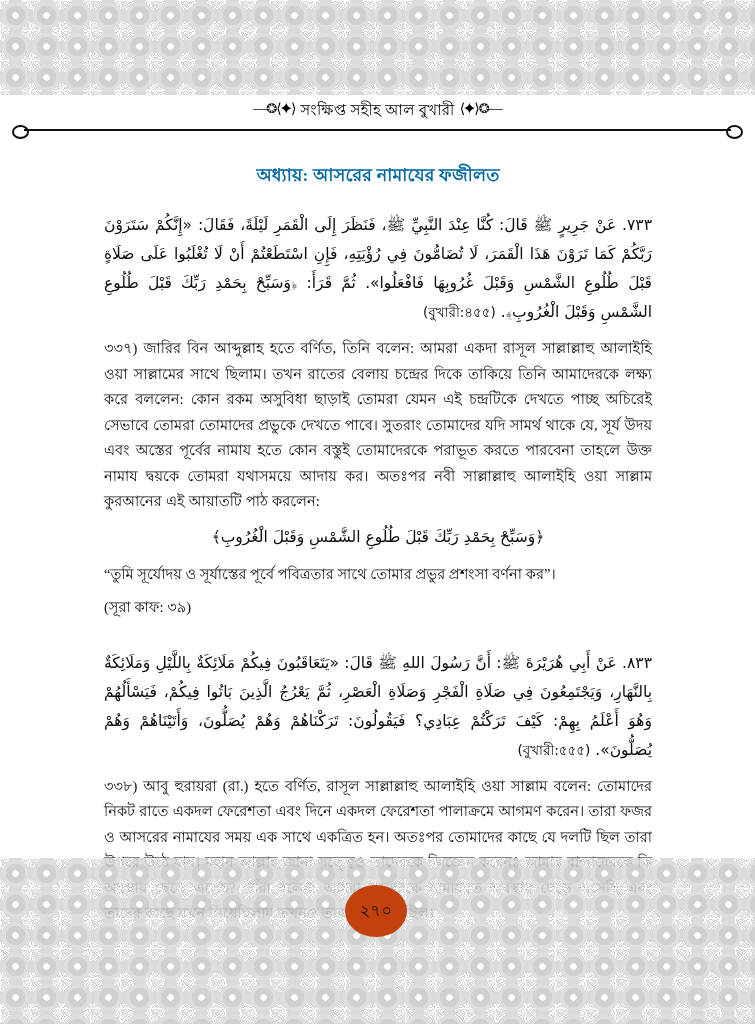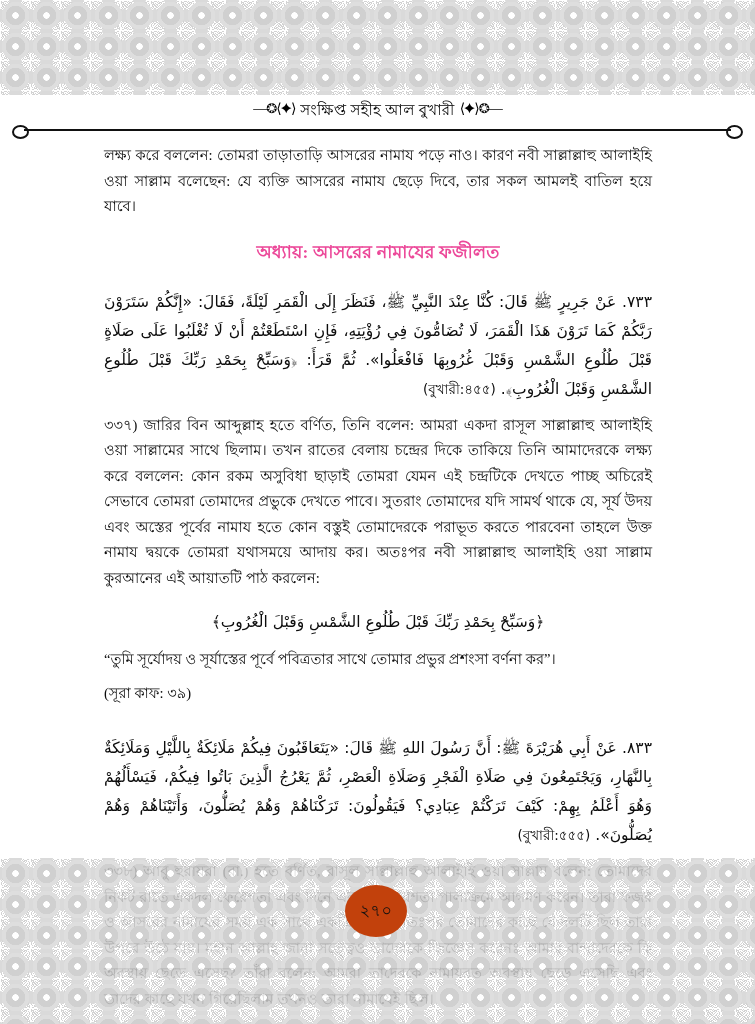--- a/index.html
+++ b/index.html
@@ -94,35 +94,35 @@
     text-justify:inter-word;
     word-spacing:.5px;
   }
 
   h2.chapter{
     margin:19px 0 13px 0;
     font-size:17.5px;
     font-weight:bold;
     text-align:center;
     letter-spacing:.2px;
-    color:#ec4899;
+    color:#0369a1;
   }
 
   .arabic{
     direction:rtl;
     font-family:"DejaVu Sans","Liberation Sans",sans-serif;
     font-size:15.5px;
     line-height:29px;
     text-align:justify;
     margin:20px 0 9px 0;
     color:#0c0c0c;
   }
   .arabic.centered{
     text-align:center;
-    margin:17px 0 10px 0;
+    margin:8px 0 10px 0;
   }
   .arabic .ref{
     font-size:13.5px;
   }
 
   .verse-translation{
     margin:2px 0 8px 0;
     font-size:14.6px;
     line-height:25.5px;
     text-align:justify;
@@ -158,21 +158,20 @@
   </div>
 
   <div class="rule-wrap">
     <span class="knob left"></span>
     <span class="bar"></span>
     <span class="knob right"></span>
   </div>
 
   <div class="content">
 
-    <p class="bn">লক্ষ্য করে বললেন: তোমরা তাড়াতাড়ি আসরের নামায পড়ে নাও। কারণ নবী সাল্লাল্লাহু আলাইহি ওয়া সাল্লাম বলেছেন: যে ব্যক্তি আসরের নামায ছেড়ে দিবে, তার সকল আমলই বাতিল হয়ে যাবে।</p>
 
     <h2 class="chapter">অধ্যায়: আসরের নামাযের ফজীলত</h2>
 
     <div class="arabic">
       <span>٧٣٣. عَنْ جَرِيرٍ ﷺ قَالَ: كُنَّا عِنْدَ النَّبِيِّ ﷺ، فَنَظَرَ إِلَى الْقَمَرِ لَيْلَةً، فَقَالَ: «إِنَّكُمْ سَتَرَوْنَ رَبَّكُمْ كَمَا تَرَوْنَ هَذَا الْقَمَرَ، لَا تُضَامُّونَ فِي رُؤْيَتِهِ، فَإِنِ اسْتَطَعْتُمْ أَنْ لَا تُغْلَبُوا عَلَى صَلَاةٍ قَبْلَ طُلُوعِ الشَّمْسِ وَقَبْلَ غُرُوبِهَا فَافْعَلُوا». ثُمَّ قَرَأَ: ﴿وَسَبِّحْ بِحَمْدِ رَبِّكَ قَبْلَ طُلُوعِ الشَّمْسِ وَقَبْلَ الْغُرُوبِ﴾.</span>
       <span class="ref">(বুখারী:৪৫৫)</span>
     </div>
 
     <p class="bn">৩৩৭) জারির বিন আব্দুল্লাহ হতে বর্ণিত, তিনি বলেন: আমরা একদা রাসূল সাল্লাল্লাহু আলাইহি ওয়া সাল্লামের সাথে ছিলাম। তখন রাতের বেলায় চন্দ্রের দিকে তাকিয়ে তিনি আমাদেরকে লক্ষ্য করে বললেন: কোন রকম অসুবিধা ছাড়াই তোমরা যেমন এই চন্দ্রটিকে দেখতে পাচ্ছ অচিরেই সেভাবে তোমরা তোমাদের প্রভুকে দেখতে পাবে। সুতরাং তোমাদের যদি সামর্থ থাকে যে, সূর্য উদয় এবং অস্তের পূর্বের নামায হতে কোন বস্তুই তোমাদেরকে পরাভূত করতে পারবেনা তাহলে উক্ত নামায দ্বয়কে তোমরা যথাসময়ে আদায় কর। অতঃপর নবী সাল্লাল্লাহু আলাইহি ওয়া সাল্লাম কুরআনের এই আয়াতটি পাঠ করলেন:</p>
 

